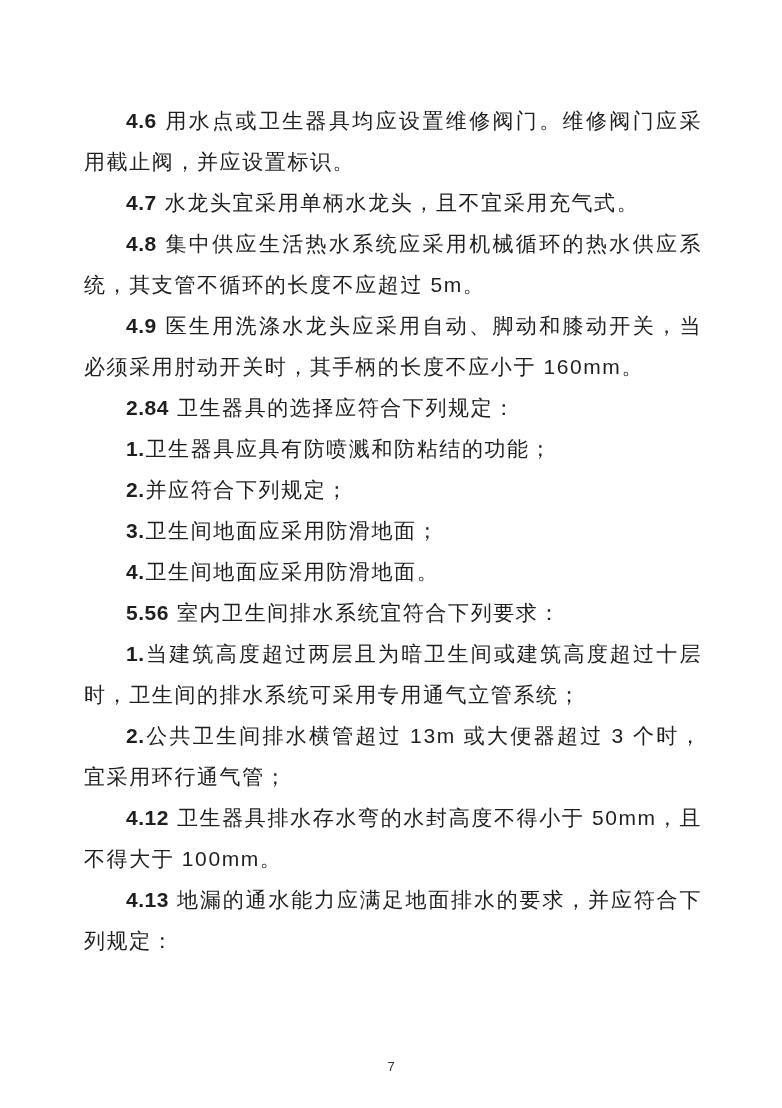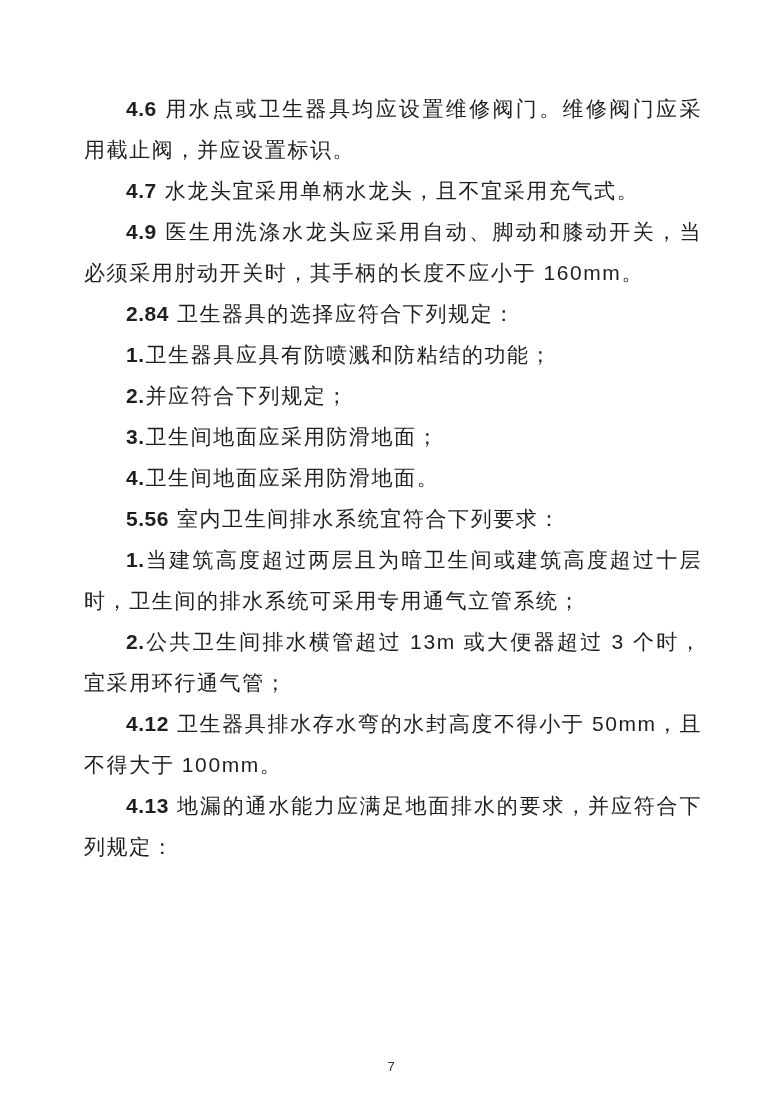--- a/index.html
+++ b/index.html
@@ -12,21 +12,21 @@
     width: 782px;
     height: 1108px;
     margin: 0 auto;
     background: #ffffff;
     overflow: hidden;
     font-family: "Liberation Sans", "DejaVu Sans", sans-serif;
     color: #1f1f1f;
   }
   .doc-body {
     position: absolute;
-    top: 88px;
+    top: 100px;
     left: 84px;
     width: 618px;
   }
   .para {
     margin: 0;
     font-size: 21px;
     line-height: 41px;
     letter-spacing: 1.6px;
     text-align: justify;
     text-indent: 2em;
@@ -55,20 +55,21 @@
   }
 </style>
 </head>
 <body>
 
 <div class="page">
   <div class="doc-body">
 
   <p class="para clause"><span class="num">4.6</span><span class="txt">用水点或卫生器具均应设置维修阀门。维修阀门应采用截止阀，并应设置标识。</span></p>
       <p class="para clause"><span class="num">4.7</span><span class="txt">水龙头宜采用单柄水龙头，且不宜采用充气式。</span></p>
+      <p class="para clause"><span class="num">4.8</span><span class="txt">集中供应生活热水系统应采用机械循环的热水供应系统，其支管不循环的长度不应超过 5m。</span></p>
       <p class="para clause"><span class="num">4.9</span><span class="txt">医生用洗涤水龙头应采用自动、脚动和膝动开关，当必须采用肘动开关时，其手柄的长度不应小于 160mm。</span></p>
       <p class="para clause"><span class="num">2.84</span><span class="txt">卫生器具的选择应符合下列规定：</span></p>
       <p class="para item"><span class="num">1.</span><span class="txt">卫生器具应具有防喷溅和防粘结的功能；</span></p>
       <p class="para item"><span class="num">2.</span><span class="txt">并应符合下列规定；</span></p>
       <p class="para item"><span class="num">3.</span><span class="txt">卫生间地面应采用防滑地面；</span></p>
       <p class="para item"><span class="num">4.</span><span class="txt">卫生间地面应采用防滑地面。</span></p>
       <p class="para clause"><span class="num">5.56</span><span class="txt">室内卫生间排水系统宜符合下列要求：</span></p>
       <p class="para item"><span class="num">1.</span><span class="txt">当建筑高度超过两层且为暗卫生间或建筑高度超过十层时，卫生间的排水系统可采用专用通气立管系统；</span></p>
       <p class="para item"><span class="num">2.</span><span class="txt">公共卫生间排水横管超过 13m 或大便器超过 3 个时，宜采用环行通气管；</span></p>
       <p class="para clause"><span class="num">4.12</span><span class="txt">卫生器具排水存水弯的水封高度不得小于 50mm，且不得大于 100mm。</span></p>

